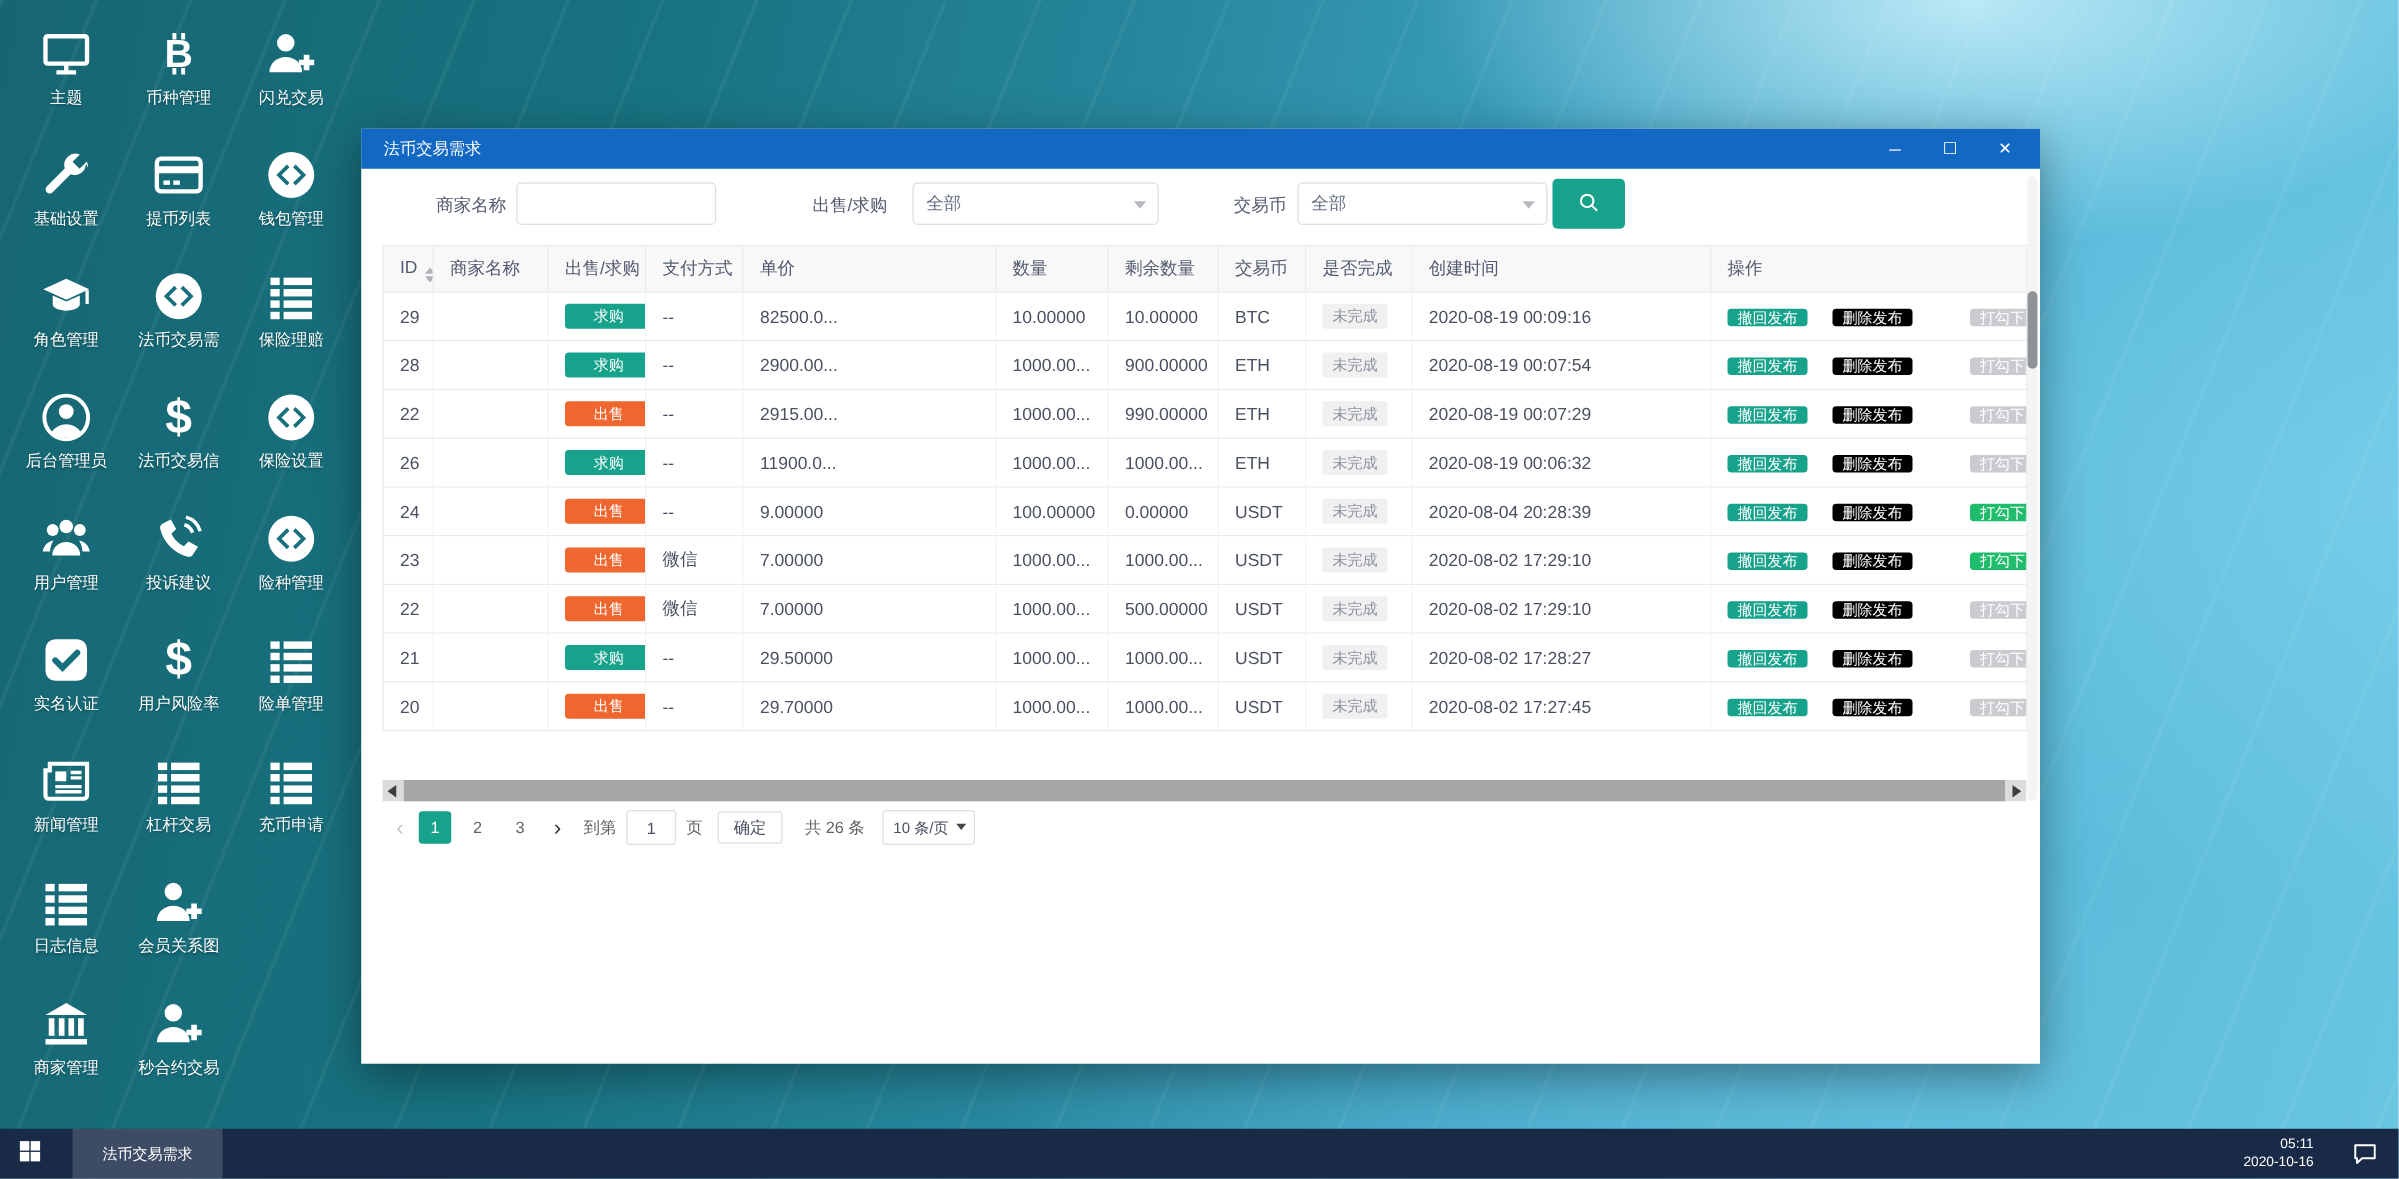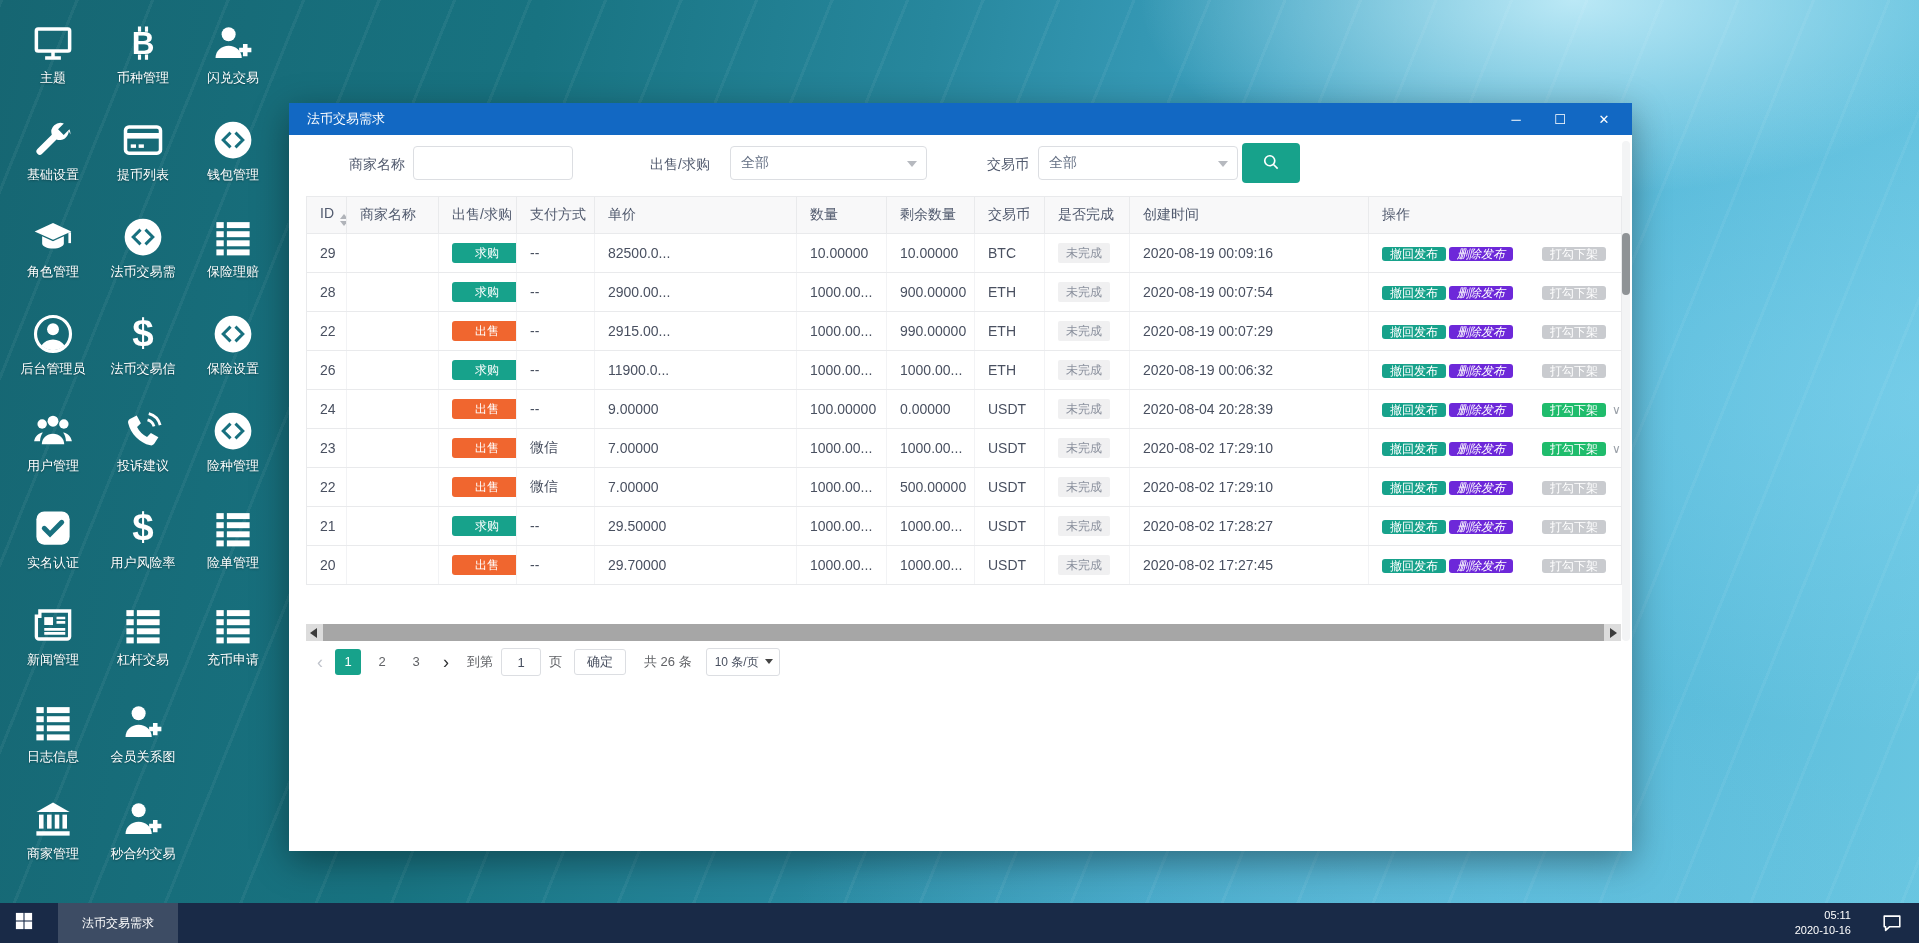--- a/index.html
+++ b/index.html
@@ -52,23 +52,23 @@
   td:first-child{border-left:1px solid #e9eaec;}
   td:last-child{border-right:1px solid #e9eaec;}
   .sort{display:inline-flex;flex-direction:column;margin-left:6px;vertical-align:-1px;cursor:pointer;}
   .sort i{width:0;height:0;border-left:4px solid transparent;border-right:4px solid transparent;}
   .sort .up{border-bottom:5px solid #b0b3b9;margin-bottom:2px;}
   .sort .dn{border-top:5px solid #b0b3b9;}
   .badge{display:inline-block;padding:3px 23px;border-radius:3px;color:#fff;font-size:12px;line-height:1.2;}
   .b-buy{background:#17a28b;}
   .b-sell{background:#f0662f;}
   .status{display:inline-block;padding:3px 8px;background:#f0f0f1;color:#8b919e;font-size:12px;border-radius:2px;line-height:1.2;}
-  .abtn{display:inline-block;padding:0 8px;border-radius:3px;color:#fff;font-size:12px;line-height:1.2;margin-right:3px;cursor:pointer;}
+  .abtn{display:inline-block;padding:0 8px;border-radius:3px;color:#fff;font-size:12px;line-height:1.2;margin-right:20px;cursor:pointer;}
   .a-teal{background:#17a28b;}
-  .a-red{background:#6d28d9;font-style:italic;}
+  .a-red{background:#000000;}
   .a-gray{background:#c9cbcf;}
   .a-green{background:#1fbc6c;}
   .abtn.third{margin-left:26px;}
   .row-caret{color:#9aa0a8;font-size:12px;margin-left:3px;}
   
   .hscroll{position:absolute;left:17px;top:521px;width:1315px;height:17px;background:#dcdcdc;}
   .hthumb{position:absolute;left:17px;right:17px;top:0;height:17px;background:#a6a6a6;}
   .harrow{position:absolute;top:4px;width:0;height:0;border-top:5px solid transparent;border-bottom:5px solid transparent;}
   .harrow.left{left:4px;border-right:7px solid #3c3c3c;}
   .harrow.right{right:4px;border-left:7px solid #3c3c3c;}

